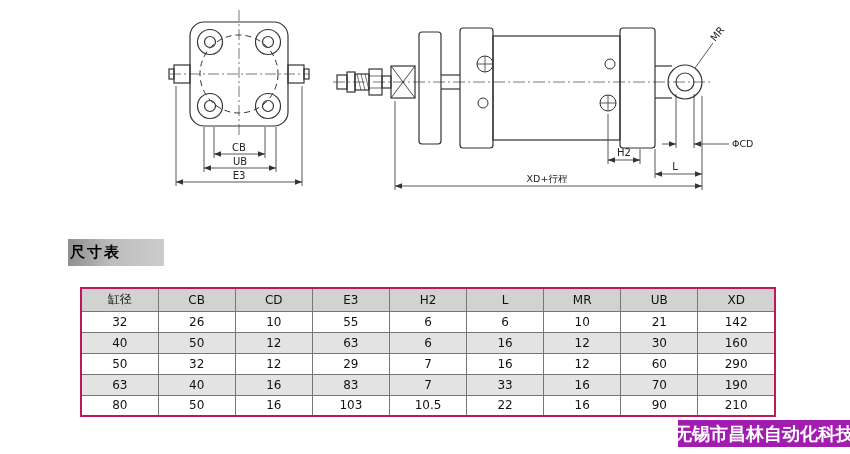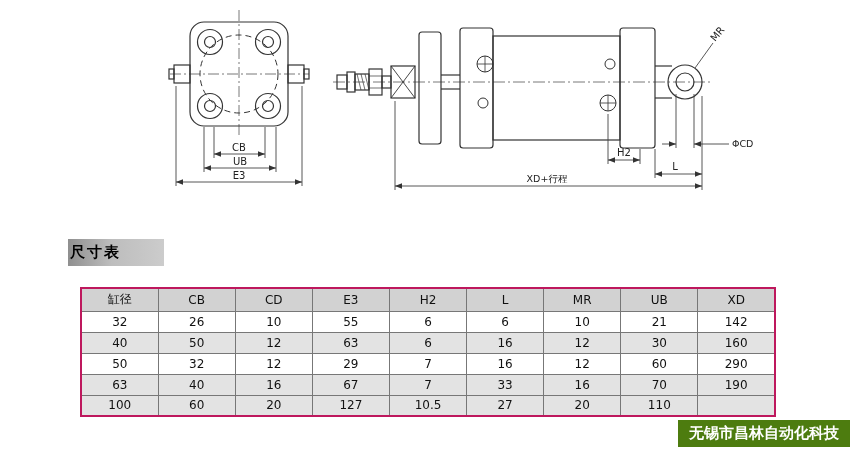--- a/index.html
+++ b/index.html
@@ -32,23 +32,23 @@
   }
   .dim-table th, .dim-table td {
     border: 1px solid #777; height: 21px; padding: 0 2px;
     font-weight: normal; overflow: hidden; white-space: nowrap;
   }
   .dim-table thead th { background: #d2d2d2; height: 23px; }
   .dim-table tbody tr.alt { background: #e3e3e3; }
 
   .watermark {
     position: absolute; right: 0; top: 420px;
-    width: 172px; height: 27px; background: #4d7c0f; color: #fff;
+    width: 172px; height: 27px; background: #a21caf; color: #fff;
     z-index: 10; display: flex; align-items: center; justify-content: center;
-    font-size: 15px; font-weight: bold; white-space: nowrap;
+    font-size: 18px; font-weight: bold; white-space: nowrap;
   }
 </style>
 </head>
 <body>
 
 <div class="drawing" id="end-view">
   <svg width="150" height="188" viewBox="0 0 150 188">
     <defs>
       <marker id="arL" viewBox="0 0 10 10" refX="9" refY="5" markerWidth="9" markerHeight="9" orient="auto-start-reverse">
         <path d="M0,1.5 L9,5 L0,8.5 z" fill="#333"></path>
@@ -213,36 +213,36 @@
         <td>7</td>
         <td>16</td>
         <td>12</td>
         <td>60</td>
         <td>290</td>
       </tr>
       <tr class="alt">
         <td>63</td>
         <td>40</td>
         <td>16</td>
-        <td>67</td>
+        <td>83</td>
         <td>7</td>
         <td>33</td>
         <td>16</td>
         <td>70</td>
         <td>190</td>
       </tr>
-      <tr class="alt">
-        <td>100</td>
-        <td>60</td>
-        <td>20</td>
-        <td>127</td>
+      <tr>
+        <td>80</td>
+        <td>50</td>
+        <td>16</td>
+        <td>103</td>
         <td>10.5</td>
-        <td>27</td>
-        <td>20</td>
-        <td>110</td>
-        <td></td>
+        <td>22</td>
+        <td>16</td>
+        <td>90</td>
+        <td>210</td>
       </tr>
     </tbody>
 </table>
 
 <div class="watermark">
   <span>无锡市昌林自动化科技</span>
 </div>
 
 </body></html>

